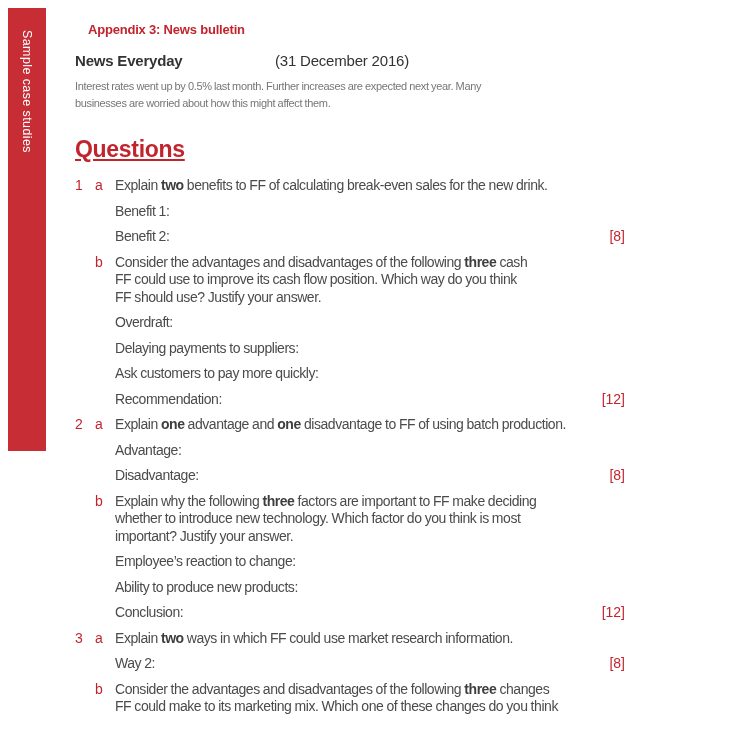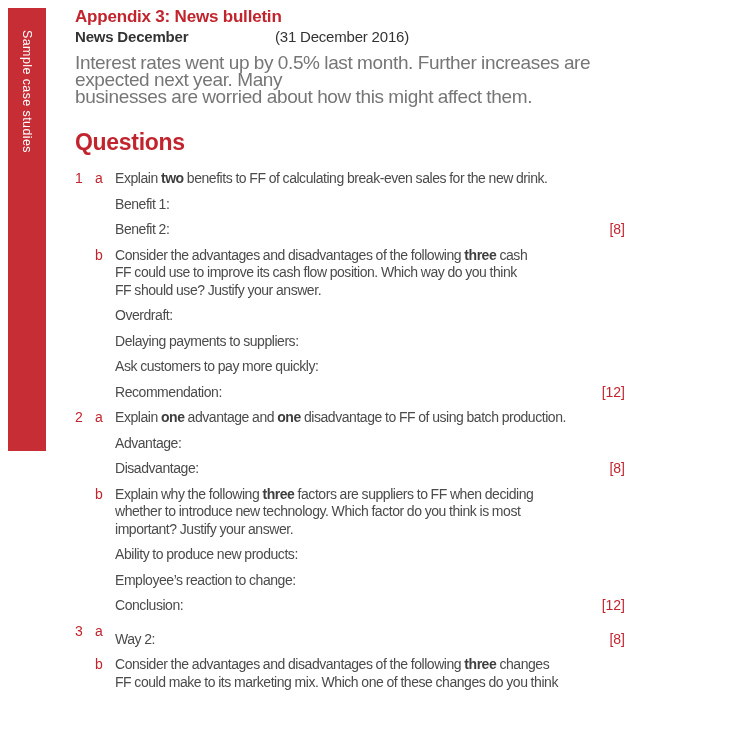--- a/index.html
+++ b/index.html
@@ -26,36 +26,36 @@
   .sidebar-label{
     writing-mode:vertical-rl;
     color:#ffffff;font-size:12.5px;letter-spacing:0.4px;
     padding-top:22px;white-space:nowrap;
   }
 
   
   .content{position:absolute;left:75px;top:8px;width:560px;}
 
   .appendix-title{
-    margin:0;color:var(--accent);
-    font-size:17px;font-weight:bold;line-height:18px;letter-spacing:-0.2px;
+    margin:13px;color:var(--accent);
+    font-size:13px;font-weight:bold;line-height:18px;letter-spacing:-0.2px;
   }
   .news-line{
     margin-top:2px;font-size:15px;line-height:18px;color:var(--text-dark);
     letter-spacing:-0.2px;
   }
   .news-source{font-weight:bold;display:inline-block;width:188px;}
   .news-date{font-weight:normal;margin-left:12px;}
   .news-body{
     margin:8px 0 0 0;color:var(--text-muted);
-    font-size:19px;line-height:17px;letter-spacing:-0.35px;word-spacing:-0.3px;
+    font-size:11px;line-height:17px;letter-spacing:-0.35px;word-spacing:-0.3px;
   }
   .questions-heading{
     margin:24px 0 14px 0;color:var(--accent);
-    font-size:23px;font-weight:bold;line-height:27px;letter-spacing:-0.3px;
+    font-size:23px;font-weight:bold;line-height:27px;letter-spacing:-0.3px;text-decoration:underline;
   }
 
   
   .part-row{
     display:grid;grid-template-columns:20px 20px 510px;
     margin-bottom:8px;
     font-size:14px;color:var(--text-body);
     letter-spacing:-0.45px;word-spacing:-0.3px;
   }
   .q-num,.q-letter{color:var(--accent);line-height:17.5px;}
@@ -74,21 +74,21 @@
 
   <div class="sidebar-tab">
     <span class="sidebar-label">Sample case studies</span>
   </div>
 
   <div class="content">
 
     <h2 class="appendix-title">Appendix 3: News bulletin</h2>
 
     <div class="news-line">
-      <span class="news-source">News December</span><span class="news-date">(31 December 2016)</span>
+      <span class="news-source">News Everyday</span><span class="news-date">(31 December 2016)</span>
     </div>
 
     <p class="news-body">
       <span>Interest rates went up by 0.5% last month. Further increases are expected next year. Many</span><br>
       <span>businesses are worried about how this might affect them.</span>
     </p>
 
     <h1 class="questions-heading">Questions</h1>
 
     <div id="questions">
@@ -137,37 +137,38 @@
             <div class="prompt-row">
               <span class="prompt-label">Disadvantage:</span>
               <span class="marks">[8]</span>
             </div>
           </div>
         </div>
         <div class="part-row">
           <span class="q-num"></span>
           <span class="q-letter">b</span>
           <div class="part-content">
-            <div class="part-text"><span>Explain why the following </span><b>three</b><span> factors are suppliers to FF when deciding</span><br><span>whether to introduce new technology. Which factor do you think is most</span><br><span>important? Justify your answer.</span></div>
+            <div class="part-text"><span>Explain why the following </span><b>three</b><span> factors are important to FF make deciding</span><br><span>whether to introduce new technology. Which factor do you think is most</span><br><span>important? Justify your answer.</span></div>
+            <div class="prompt-row">
+              <span class="prompt-label">Employee’s reaction to change:</span>
+            </div>
             <div class="prompt-row">
               <span class="prompt-label">Ability to produce new products:</span>
-            </div>
-            <div class="prompt-row">
-              <span class="prompt-label">Employee’s reaction to change:</span>
             </div>
             <div class="prompt-row">
               <span class="prompt-label">Conclusion:</span>
               <span class="marks">[12]</span>
             </div>
           </div>
         </div>
         <div class="part-row">
           <span class="q-num">3</span>
           <span class="q-letter">a</span>
           <div class="part-content">
+            <div class="part-text"><span>Explain </span><b>two</b><span> ways in which FF could use market research information.</span></div>
             <div class="prompt-row">
               <span class="prompt-label">Way 2:</span>
               <span class="marks">[8]</span>
             </div>
           </div>
         </div>
         <div class="part-row">
           <span class="q-num"></span>
           <span class="q-letter">b</span>
           <div class="part-content">

